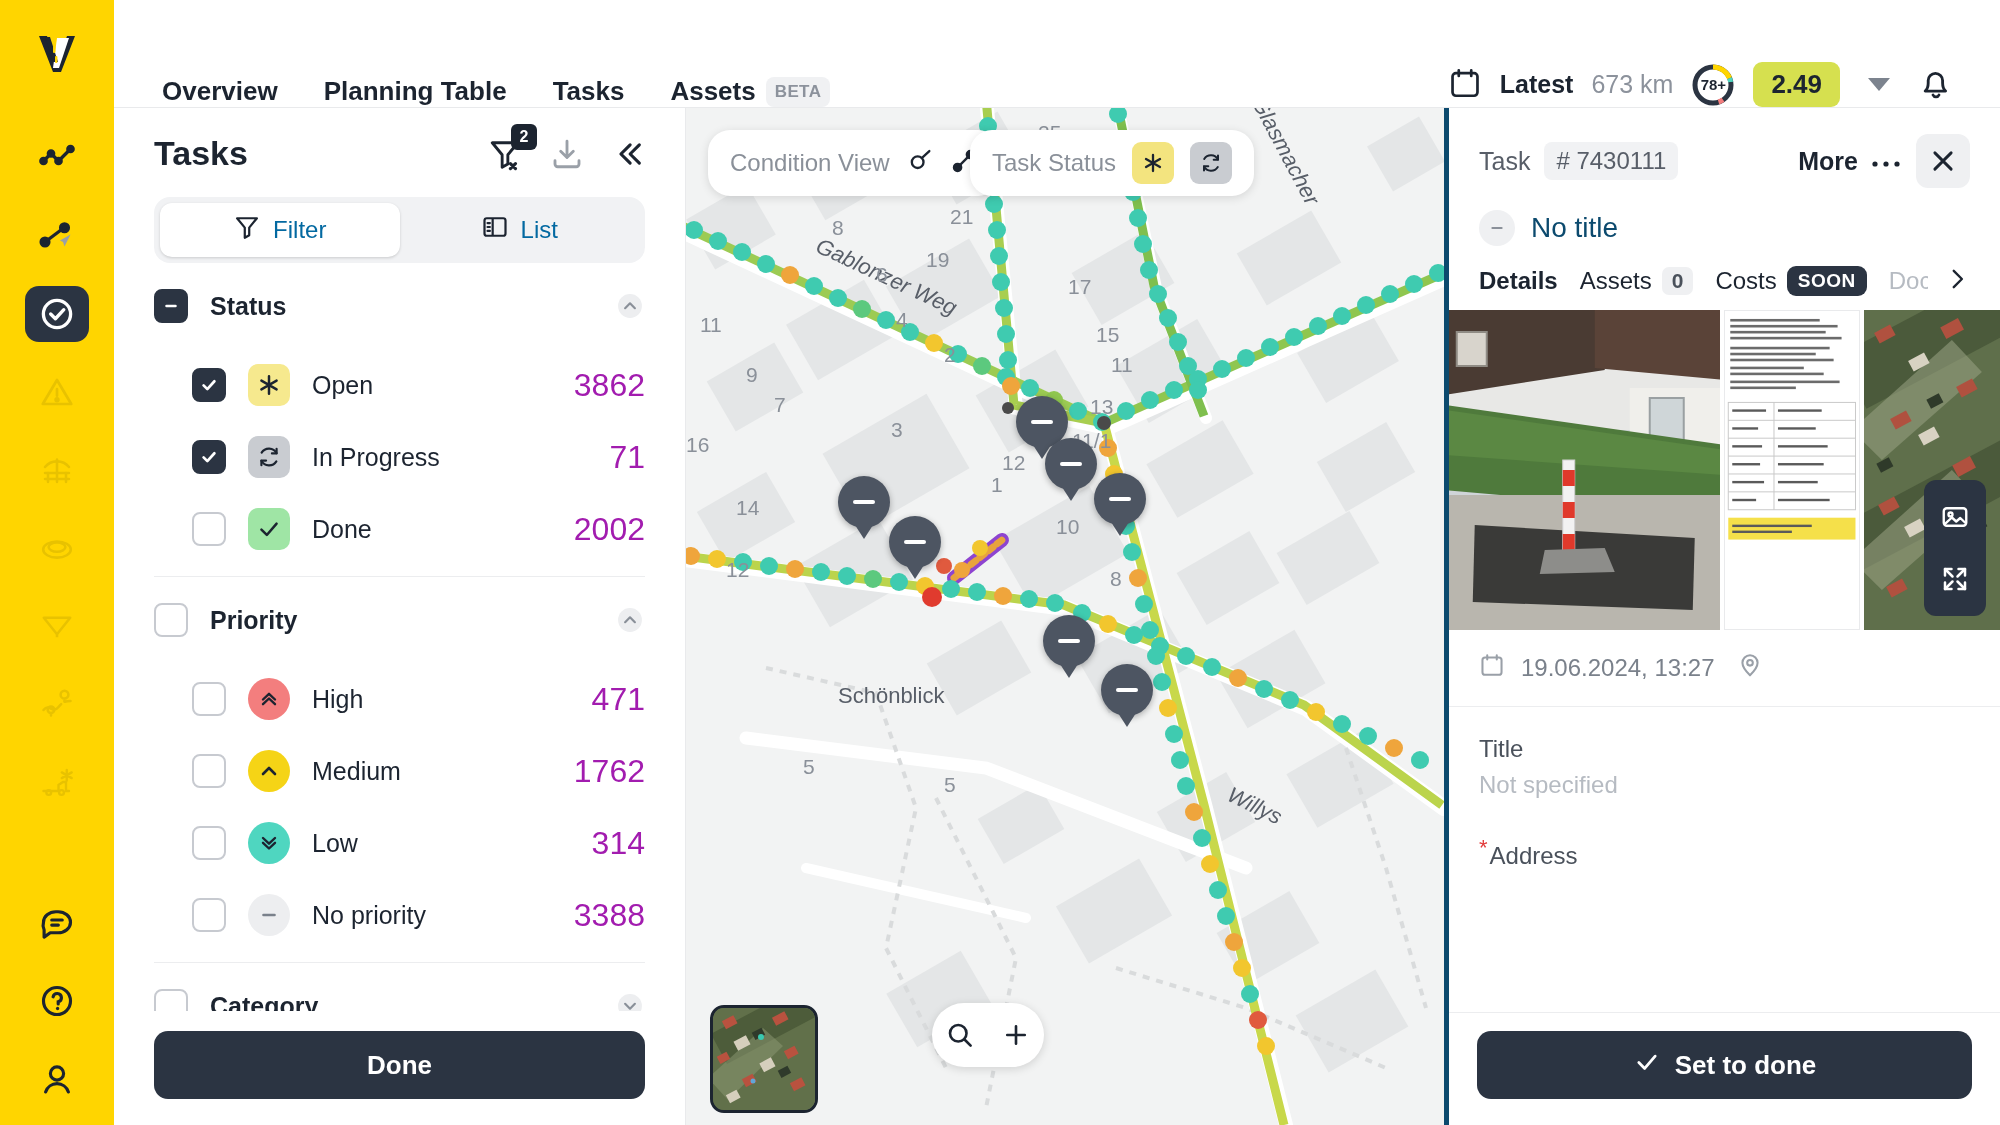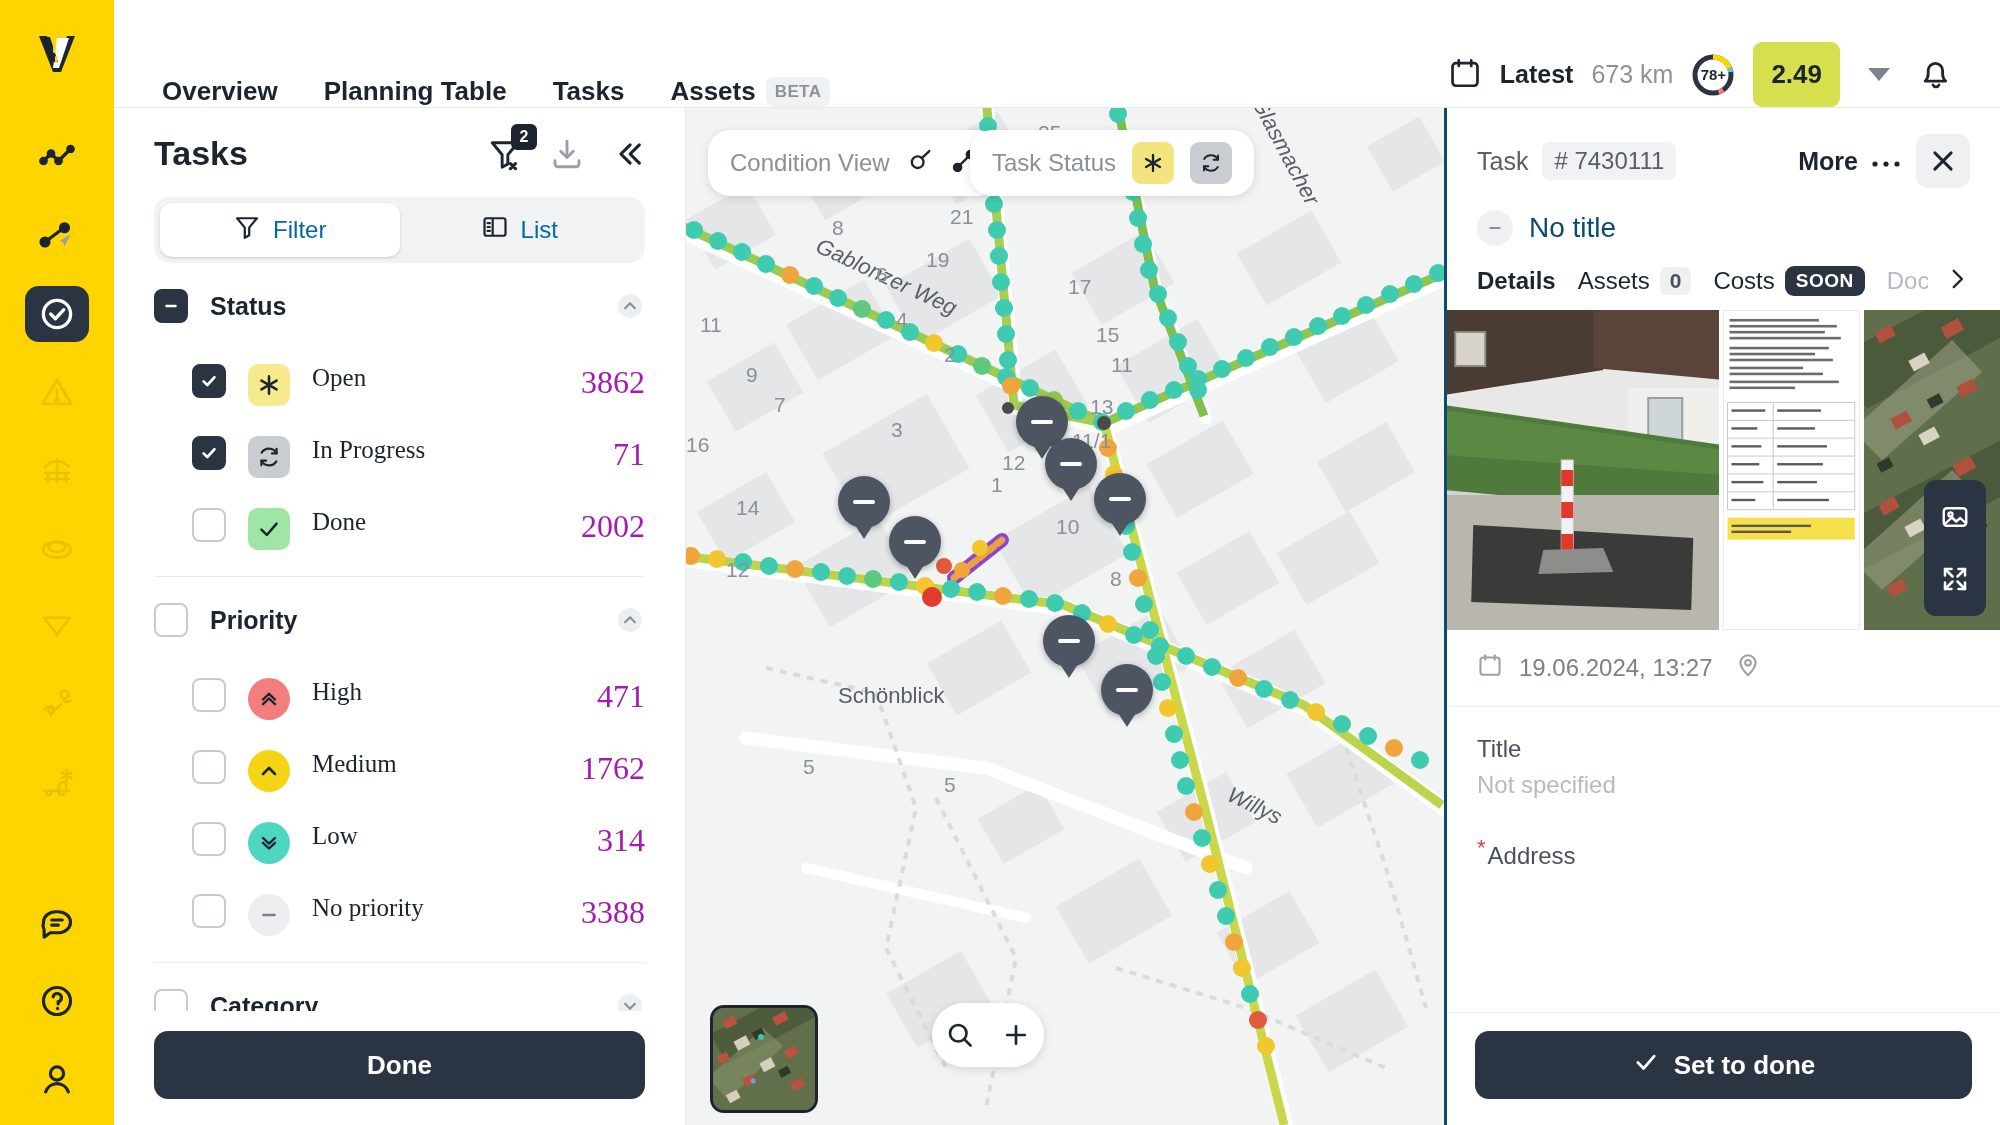--- a/index.html
+++ b/index.html
@@ -45,21 +45,21 @@
   .top-right { margin-left: auto; display: flex; align-items: center; gap: 18px; padding-right: 46px; }
   .latest-lbl { font-size: 25px; font-weight: bold; color: #1C2430; }
   .km-lbl { font-size: 25px; color: #8C929C; }
   .ring-badge { position: relative; width: 44px; height: 44px; }
   .ring-badge span {
     position:absolute; inset:0; display:flex; align-items:center; justify-content:center;
     font-size: 15px; font-weight: bold; color: #1C2430;
   }
   .score-pill {
     background: #D6E04F; color: #1C2430; font-weight: bold; font-size: 26px;
-    border-radius: 9px; padding: 17px 18px; cursor:pointer;
+    border-radius: 9px; padding: 7px 18px; cursor:pointer;
   }
   .caret-down { width:0;height:0;border-left:11px solid transparent;border-right:11px solid transparent;
      border-top: 13px solid #7C838E; cursor:pointer; margin: 0 10px;}
 
   
   .tasks-panel {
     position: absolute; left: 114px; top: 108px; width: 572px; height: 1017px;
     background: #fff; border-right: 1px solid #E9EAEC; z-index: 15;
     display: flex; flex-direction: column;
   }
@@ -89,21 +89,21 @@
   .group-title { font-size: 25px; font-weight: bold; color:#1C2430; }
   .chev-circle { margin-left:auto; width:30px;height:30px; display:flex;align-items:center;justify-content:center; }
   .cb {
     width: 34px; height: 34px; border-radius: 8px; border: 2px solid #C7CAD0;
     background: #fff; flex: 0 0 34px; cursor: pointer;
     display:flex; align-items:center; justify-content:center;
   }
   .cb.checked { background: #2B3442; border-color: #2B3442; }
   .cb.indet { background: #2B3442; border-color: #2B3442; }
 
-  .opt-row { display:flex; align-items:flex-start; gap:22px; padding: 15px 0 15px 38px; cursor:pointer;font-family:Liberation Serif, serif; }
+  .opt-row { display:flex; align-items:center; gap:22px; padding: 15px 0 15px 38px; cursor:pointer; }
   .opt-badge {
     width: 42px; height: 42px; border-radius: 10px; flex:0 0 42px;
     display:flex; align-items:center; justify-content:center;
   }
   .opt-badge.round { border-radius: 50%; }
   .opt-label { font-size: 25px; color:#1C2430; }
   .opt-count { margin-left:auto; font-size: 32px; color:#a21caf; }
 
   .tp-footer { padding: 20px 40px 26px 40px; background:#fff; }
   .btn-dark {
@@ -146,21 +146,21 @@
   .zoom-ctl {
     position:absolute; left: 246px; bottom: 58px; width: 112px; height: 64px;
     background:#fff; border-radius: 32px; display:flex; align-items:center;
     justify-content: space-around; box-shadow: 0 2px 10px rgba(0,0,0,.14);
   }
   .zoom-ctl > div { cursor:pointer; display:flex;align-items:center;justify-content:center;}
 
   
   .detail {
     position: absolute; right: 0; top: 108px; width: 556px; height: 1017px;
-    background: #fff; border-left: 3px solid #0c4a6e; display:flex; flex-direction:column; z-index:15;
+    background: #fff; border-left: 5px solid #0c4a6e; display:flex; flex-direction:column; z-index:15;
   }
   .dt-head { display:flex; align-items:center; padding: 26px 30px 0 30px; gap: 14px; }
   .dt-task-lbl { font-size: 25px; color:#585E68; }
   .dt-id { background:#F1F2F4; border-radius: 8px; padding: 5px 12px; font-size: 24px; color:#585E68; }
   .dt-more { margin-left:auto; display:flex; align-items:center; gap:12px; font-size:25px; font-weight:bold; color:#1C2430; cursor:pointer; }
   .dt-close { width:54px;height:54px;border-radius:12px;background:#EFF0F2;display:flex;align-items:center;justify-content:center;cursor:pointer; }
   .dt-title-row { display:flex; align-items:center; gap:16px; padding: 22px 30px 0 30px; }
   .dt-dash-circle { width:36px;height:36px;border-radius:50%;background:#EFF0F2;display:flex;align-items:center;justify-content:center; }
   .dt-no-title { font-size: 28px; color:#0c4a6e; }
   .dt-tabs { display:flex; align-items:center; gap: 22px; padding: 20px 30px 14px 30px; }

